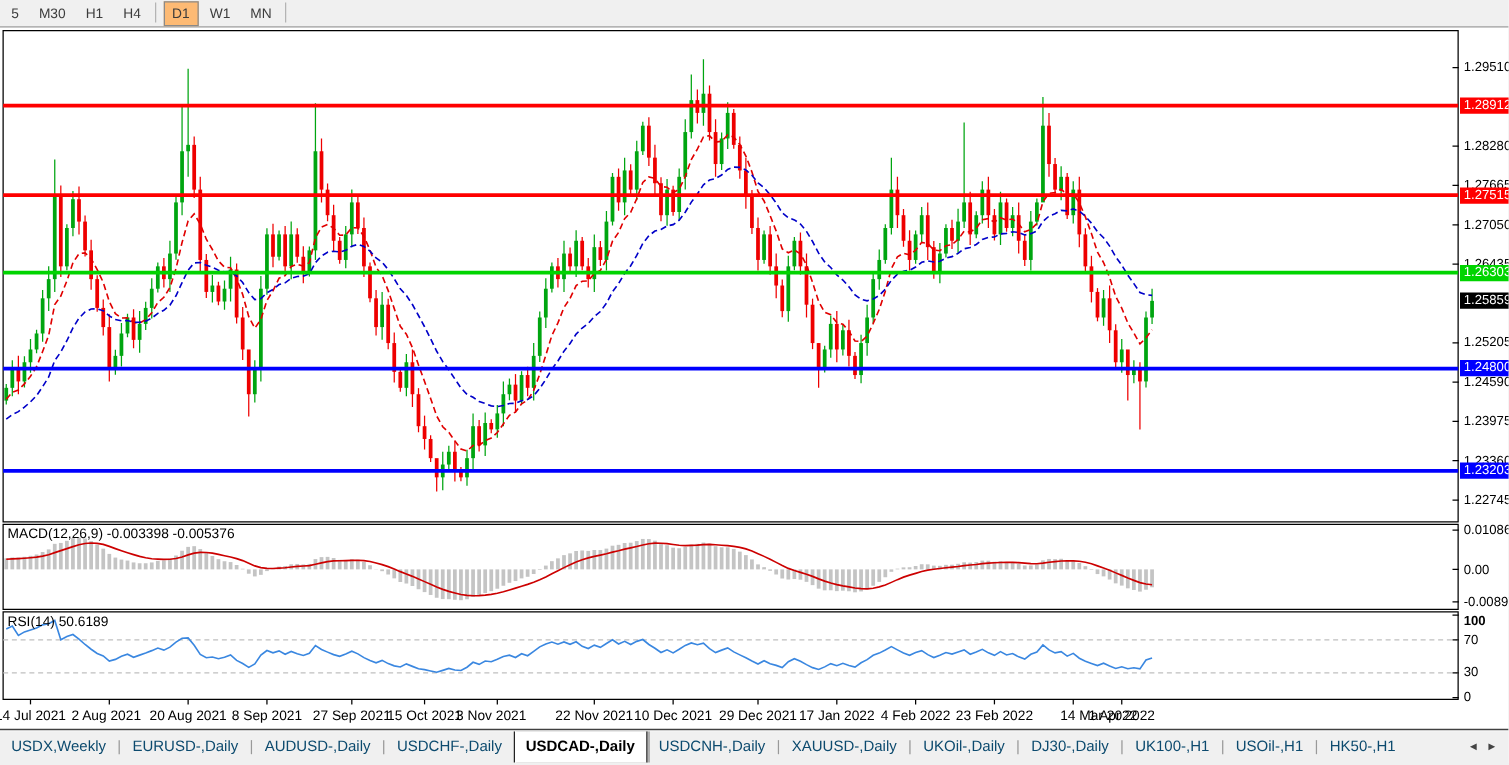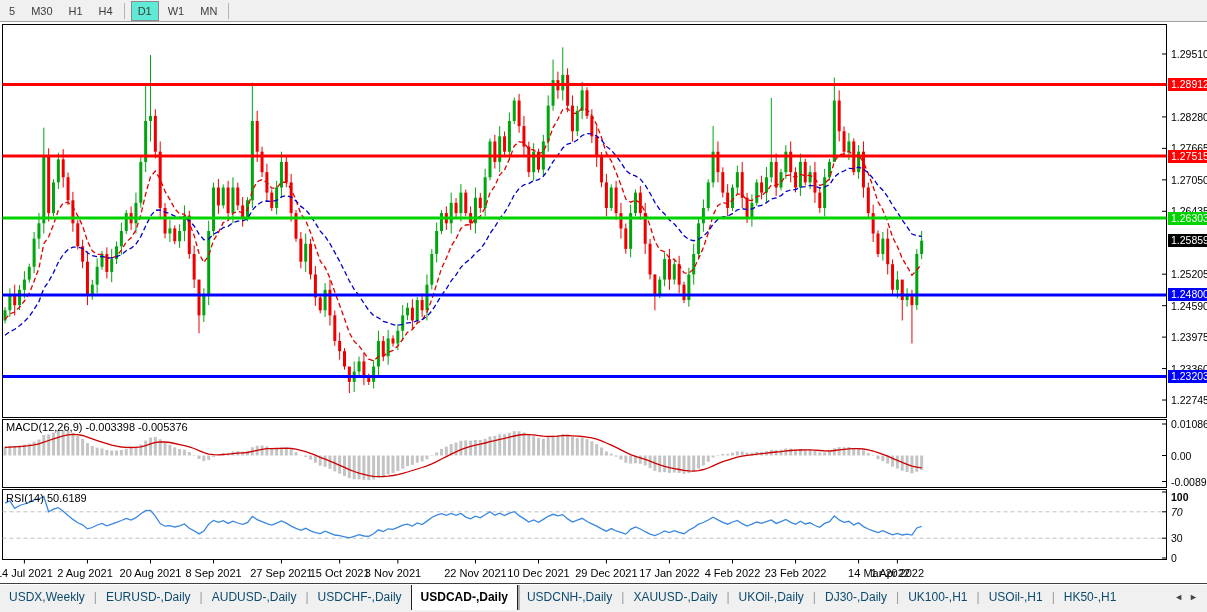--- a/index.html
+++ b/index.html
@@ -1,20 +1,20 @@
 <!DOCTYPE html>
 <html><head>
 <meta charset="utf-8">
 <style>
   html,body{margin:0;padding:0;background:#e8e8e8;font-family:"Liberation Sans",sans-serif;}
   #app{position:relative;width:1207px;height:612px;background:#ffffff;overflow:hidden;}
   
   #toolbar{position:absolute;left:0;top:0;width:1207px;height:21px;background:#f0f0f0;border-bottom:1px solid #a0a0a0;white-space:nowrap;}
   .tfbtn{display:inline-block;font-size:11px;color:#3c3c3c;padding:2px 6px;margin:1px 0 0 2px;line-height:14px;border:1px solid transparent;cursor:default;}
-  .tfbtn.active{background:#5eead4;border:1px solid #8a8a8a;}
+  .tfbtn.active{background:#fdba74;border:1px solid #8a8a8a;}
   .tfsep{display:inline-block;width:1px;height:16px;background:#b4b4b4;margin:2px 4px -4px 4px;}
   
   .ovl{position:absolute;font-size:11px;color:#000;white-space:nowrap;}
   #chart-title{left:7px;top:27px;font-weight:bold;font-size:11.5px;}
   #chart-title .tri{font-size:8px;vertical-align:1px;margin-right:5px;}
   #macd-label{left:6px;top:421px;}
   #rsi-label{left:6px;top:492px;}
   .axlab{position:absolute;left:1171px;font-size:10.5px;color:#000;white-space:nowrap;}
   .axtag{position:absolute;left:1168px;width:45px;height:13px;font-size:10.5px;line-height:13px;color:#fff;padding-left:3px;white-space:nowrap;}
   .datelab{position:absolute;top:567px;width:70px;margin-left:-35px;text-align:center;font-size:11px;color:#000;white-space:nowrap;}
@@ -676,21 +676,21 @@
       <div class="axlab" style="top: 205.286px;">1.26435</div>
       <div class="axlab" style="top: 268.201px;">1.25205</div>
       <div class="axlab" style="top: 299.658px;">1.24590</div>
       <div class="axlab" style="top: 331.115px;">1.23975</div>
       <div class="axlab" style="top: 362.572px;">1.23360</div>
       <div class="axlab" style="top: 394.03px;">1.22745</div>
       <div class="axlab" style="top: 418.002px;">0.010869</div>
       <div class="axlab" style="top: 449.5px;">0.00</div>
       <div class="axlab" style="top: 475.507px;">-0.008974</div>
       <div class="axlab" style="top: 490.5px; font-weight: bold;">100</div>
-      <div class="axlab" style="top: 505.8px; font-style: italic;">70</div>
+      <div class="axlab" style="top: 505.8px;">70</div>
       <div class="axlab" style="top: 532.2px;">30</div>
       <div class="axlab" style="top: 552px;">0</div>
       <div class="axtag" style="top: 78.0877px; background: rgb(255, 0, 0); color: rgb(255, 255, 255);">1.28912</div>
       <div class="axtag" style="top: 149.544px; background: rgb(255, 0, 0); color: rgb(255, 255, 255);">1.27515</div>
       <div class="axtag" style="top: 211.538px; background: rgb(0, 212, 0); color: rgb(255, 255, 255);">1.26303</div>
       <div class="axtag" style="top: 234.249px; background: rgb(0, 0, 0); color: rgb(255, 255, 255);">1.25859</div>
       <div class="axtag" style="top: 288.416px; background: rgb(0, 0, 255); color: rgb(255, 255, 255);">1.24800</div>
       <div class="axtag" style="top: 370.103px; background: rgb(0, 0, 255); color: rgb(255, 255, 255);">1.23203</div>
       <div class="datelab" style="left: 24.4px;">14 Jul 2021</div>
       <div class="datelab" style="left: 85px; text-align: center;">2 Aug 2021</div>

